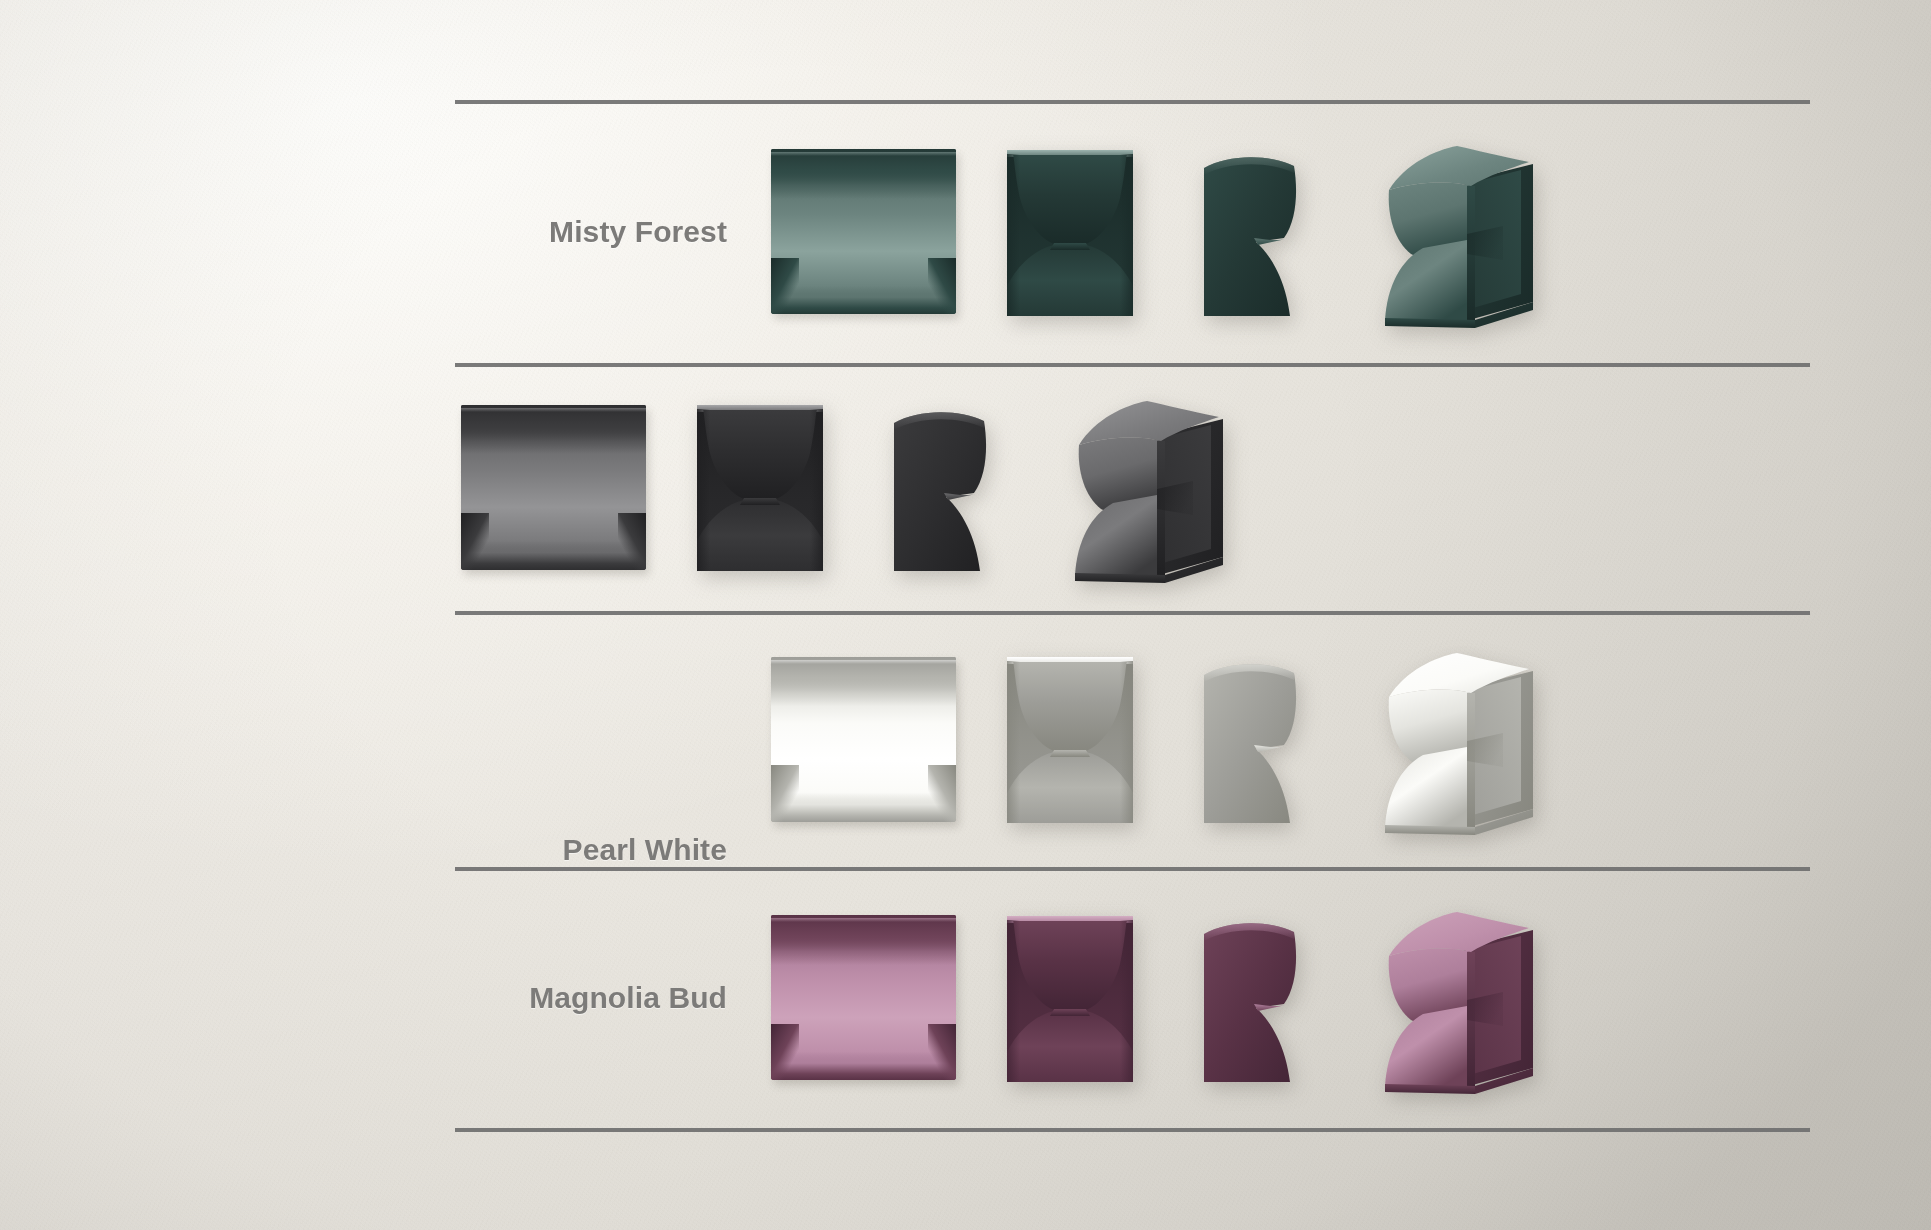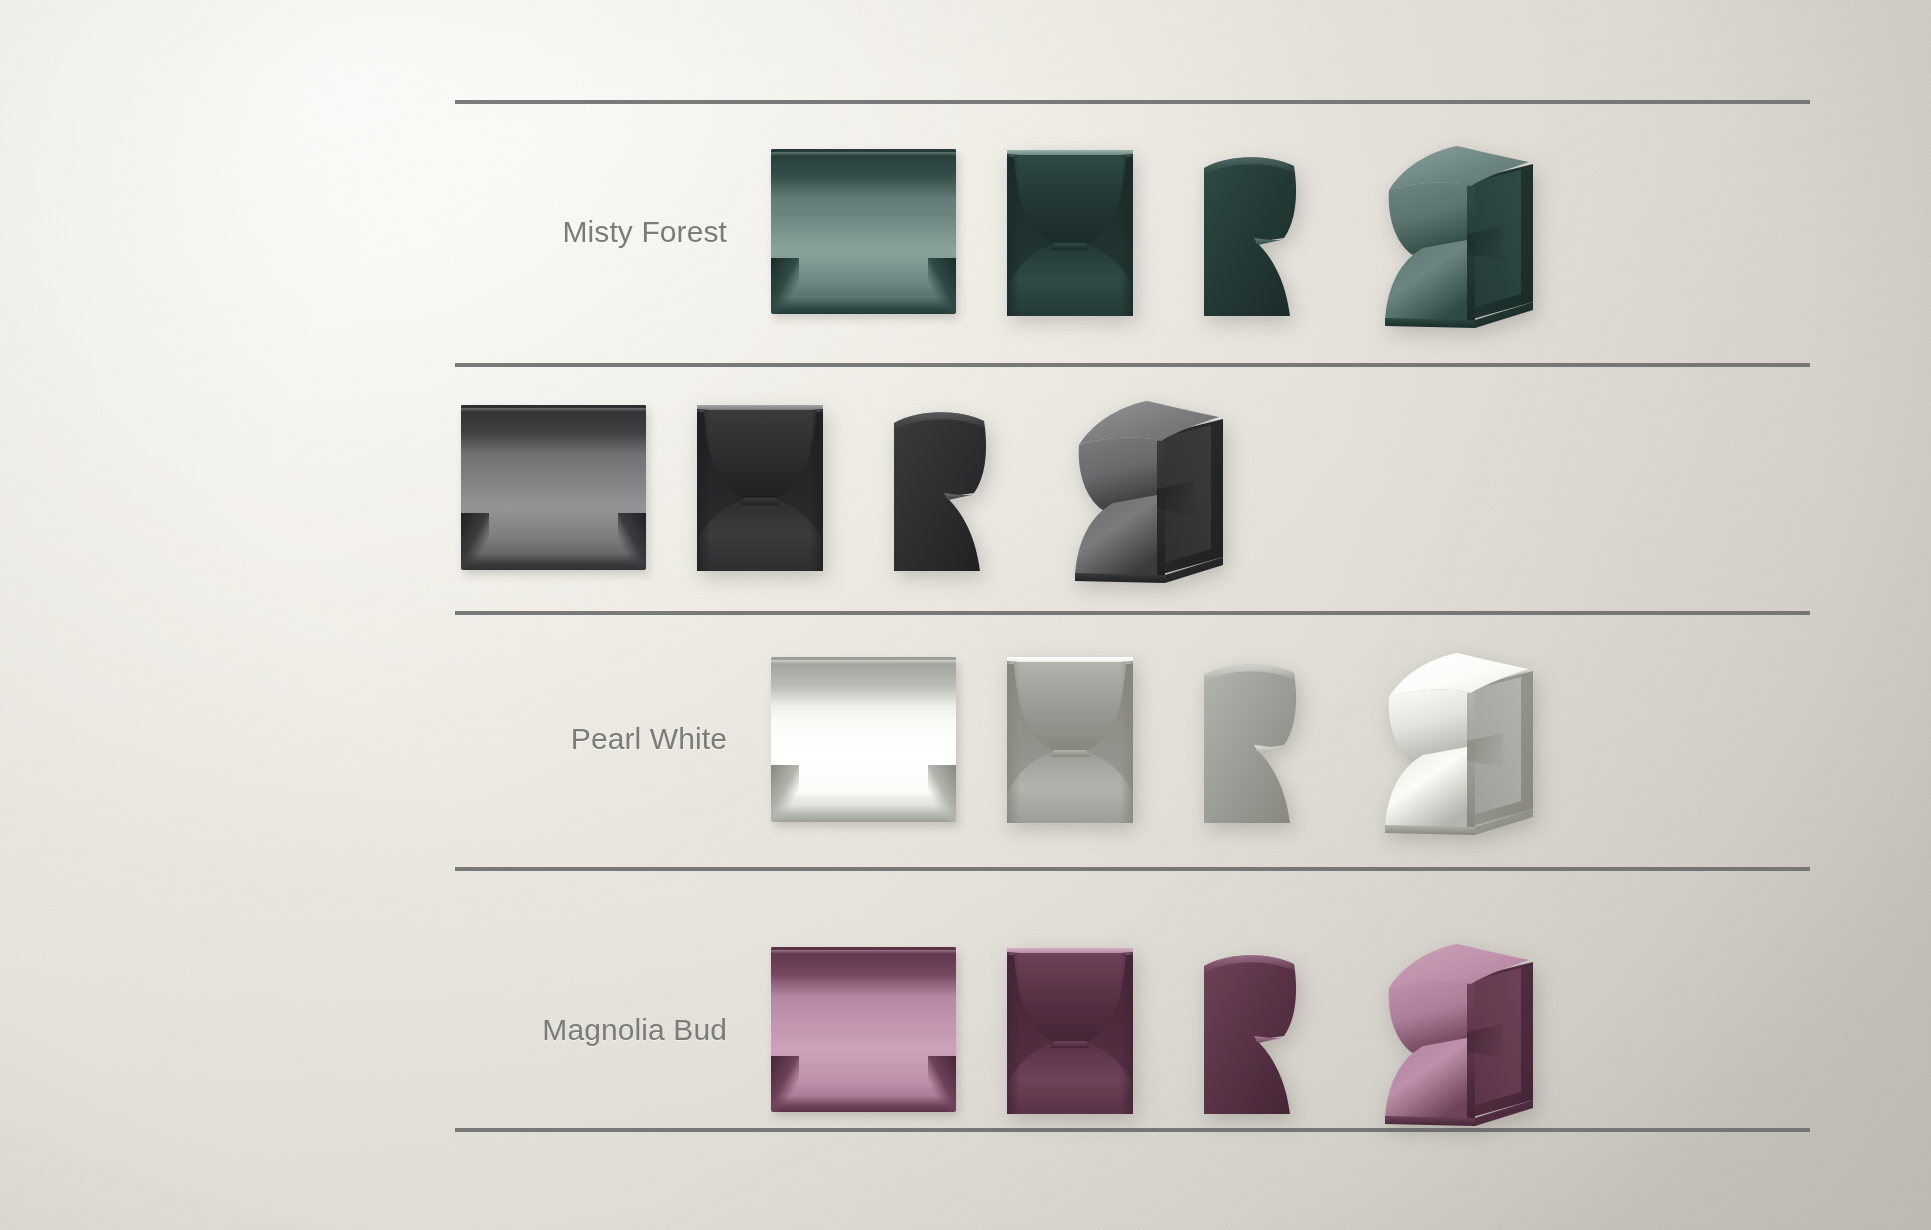--- a/index.html
+++ b/index.html
@@ -76,21 +76,21 @@
     align-items: center;
   }
 
   
   .row-label {
     width: 310px;
     flex: 0 0 310px;
     text-align: right;
     padding-right: 38px;
     font-size: 30px;
-    font-weight: normal;
+    font-weight: bold;
     letter-spacing: 0.1px;
     color: #7c7b79;
     text-shadow: 0 1px 0 rgba(255,255,255,0.55);
     white-space: nowrap;
   }
 
   .specimens {
     flex: 1;
     display: flex;
     align-items: center;
@@ -422,21 +422,21 @@
             <path d="M18,56 C44,48 78,46 100,52 L100,104 C88,124 62,132 40,120 C24,108 16,82 18,56 Z" fill="url(#g31)"></path>
             <path d="M14,186 C16,152 30,126 52,114 L96,106 L96,186 Z" fill="url(#g32)"></path>
             <path d="M96,52 L104,52 L104,186 L96,186 Z" fill="url(#g33)"></path>
             <path d="M96,100 L132,92 L132,126 L96,120 Z" fill="url(#g34)"></path>
             <path d="M14,184 L104,186 L104,194 L14,192 Z" fill="url(#g35)"></path>
             <path d="M104,186 L162,168 L162,176 L104,194 Z" fill="url(#g28)"></path>
           </svg>
         </div>
       </div>
     </div>
-    <div class="swatch-row" style="top: 511px; height: 256px;">
+    <div class="swatch-row" style="top: 511px; height: 256px; align-items: flex-end;">
       <div class="row-label" style="color: rgb(124, 123, 121);">Pearl White</div>
       <div class="specimens">
         <div class="spec spec-a">
           <div class="sheet">
             <div class="face" style="background: linear-gradient(rgb(157, 157, 152) 0%, rgb(180, 180, 174) 9%, rgb(228, 228, 223) 22%, rgb(251, 251, 248) 40%, rgb(255, 255, 255) 62%, rgb(251, 251, 248) 82%, rgb(228, 228, 223) 92%, rgb(180, 180, 174) 100%);"></div>
             <div class="curl-top" style="background: linear-gradient(rgb(157, 157, 152) 0%, rgb(180, 180, 174) 42%, rgba(0, 0, 0, 0) 100%);"></div>
             <div class="hilite" style="background: linear-gradient(rgb(255, 255, 255) 0%, rgba(255, 255, 255, 0) 100%);"></div>
             <div class="curl-bot" style="background: linear-gradient(rgba(0, 0, 0, 0) 0%, rgb(228, 228, 223) 40%, rgb(180, 180, 174) 78%, rgb(157, 157, 152) 100%);"></div>
             <div class="corner-l" style="background: linear-gradient(118deg, rgb(135, 135, 127) 0%, rgb(180, 180, 174) 46%, rgba(0, 0, 0, 0) 72%);"></div>
             <div class="corner-r" style="background: linear-gradient(242deg, rgb(135, 135, 127) 0%, rgb(180, 180, 174) 46%, rgba(0, 0, 0, 0) 72%);"></div>
@@ -552,21 +552,21 @@
             <path d="M18,56 C44,48 78,46 100,52 L100,104 C88,124 62,132 40,120 C24,108 16,82 18,56 Z" fill="url(#g49)"></path>
             <path d="M14,186 C16,152 30,126 52,114 L96,106 L96,186 Z" fill="url(#g50)"></path>
             <path d="M96,52 L104,52 L104,186 L96,186 Z" fill="url(#g51)"></path>
             <path d="M96,100 L132,92 L132,126 L96,120 Z" fill="url(#g52)"></path>
             <path d="M14,184 L104,186 L104,194 L14,192 Z" fill="url(#g53)"></path>
             <path d="M104,186 L162,168 L162,176 L104,194 Z" fill="url(#g46)"></path>
           </svg>
         </div>
       </div>
     </div>
-    <div class="swatch-row" style="top: 767px; height: 261px; margin-top: 32px;">
+    <div class="swatch-row" style="top: 767px; height: 261px;">
       <div class="row-label" style="color: rgb(124, 123, 121);">Magnolia Bud</div>
       <div class="specimens">
         <div class="spec spec-a">
           <div class="sheet">
             <div class="face" style="background: linear-gradient(rgb(89, 50, 70) 0%, rgb(110, 66, 88) 9%, rgb(174, 127, 155) 22%, rgb(191, 144, 171) 40%, rgb(205, 162, 186) 62%, rgb(191, 144, 171) 82%, rgb(174, 127, 155) 92%, rgb(110, 66, 88) 100%);"></div>
             <div class="curl-top" style="background: linear-gradient(rgb(89, 50, 70) 0%, rgb(110, 66, 88) 42%, rgba(0, 0, 0, 0) 100%);"></div>
             <div class="hilite" style="background: linear-gradient(rgb(212, 174, 195) 0%, rgba(255, 255, 255, 0) 100%);"></div>
             <div class="curl-bot" style="background: linear-gradient(rgba(0, 0, 0, 0) 0%, rgb(174, 127, 155) 40%, rgb(110, 66, 88) 78%, rgb(89, 50, 70) 100%);"></div>
             <div class="corner-l" style="background: linear-gradient(118deg, rgb(67, 37, 54) 0%, rgb(110, 66, 88) 46%, rgba(0, 0, 0, 0) 72%);"></div>
             <div class="corner-r" style="background: linear-gradient(242deg, rgb(67, 37, 54) 0%, rgb(110, 66, 88) 46%, rgba(0, 0, 0, 0) 72%);"></div>

